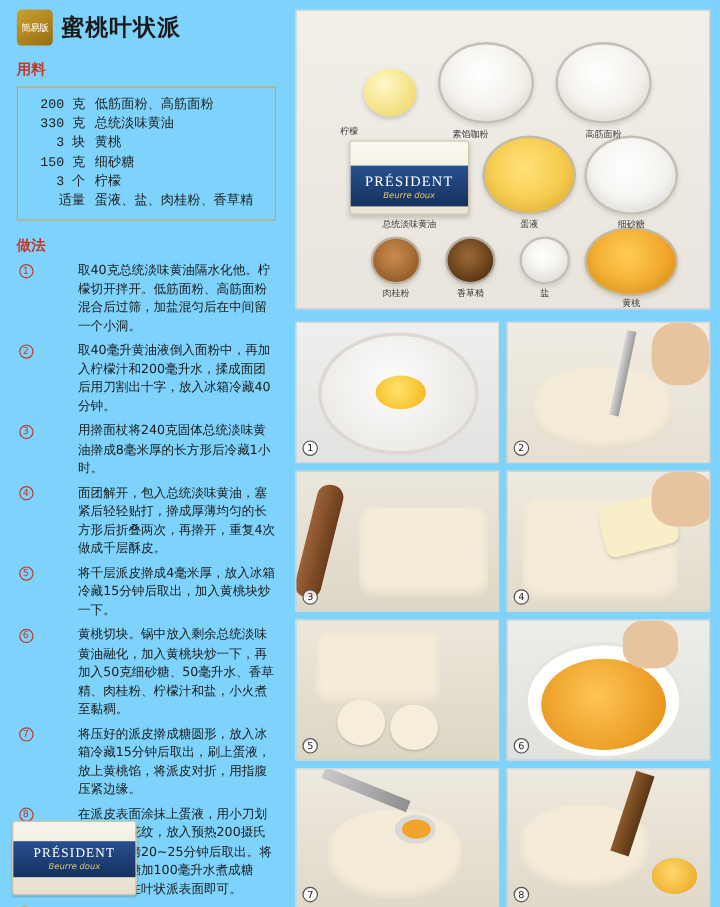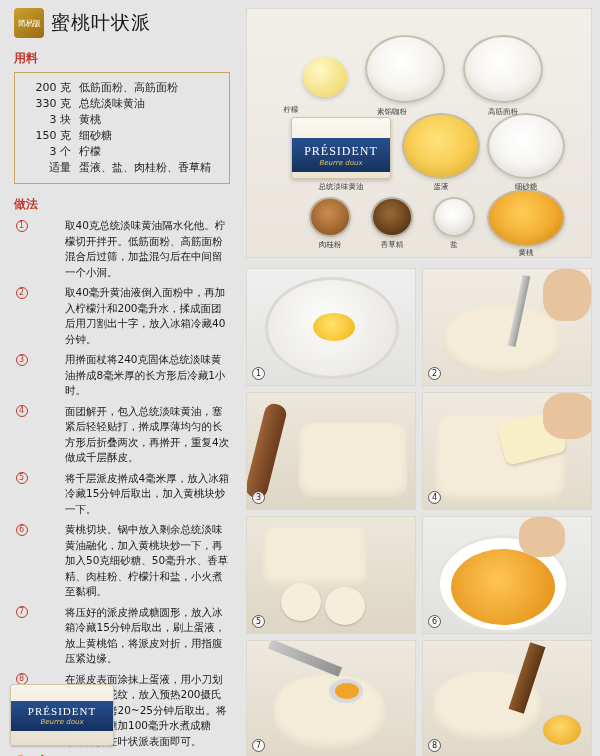--- a/index.html
+++ b/index.html
@@ -6,21 +6,21 @@
   html, body {
     margin: 0; padding: 0;
     width: 600px; height: 756px;
     background: #ffffff;
     font-family: "DejaVu Sans", "Liberation Sans", sans-serif;
   }
   #page {
     position: relative;
     width: 600px; height: 756px;
     overflow: hidden;
-    background: #e5e5e5;
+    background: #7dd3fc;
   }
   
   .left-col {
     position: absolute;
     left: 0; top: 0;
     width: 240px; height: 756px;
     padding: 8px 10px 0 14px;
   }
   .title-row {
     display: flex;
@@ -38,21 +38,21 @@
     line-height: 9px;
     display: flex;
     align-items: center;
     justify-content: center;
     text-align: center;
     letter-spacing: -0.5px;
     flex: none;
   }
   .recipe-title {
     font-size: 19px;
-    font-weight: normal;
+    font-weight: bold;
     color: #1a1a1a;
     letter-spacing: 1px;
   }
   .sec-head {
     color: #c0392b;
     font-size: 12px;
     font-weight: bold;
     margin: 6px 0 5px 0;
   }
   
@@ -60,20 +60,21 @@
     border: 1px solid #c8a55c;
     padding: 7px 6px 7px 6px;
     margin-bottom: 12px;
   }
   .ing-row {
     display: flex;
     font-size: 11px;
     color: #222;
     line-height: 16px;
     margin: 0;
+    font-family: Liberation Mono, monospace;
   }
   .ing-qty {
     width: 58px;
     text-align: right;
     padding-right: 8px;
     flex: none;
     white-space: nowrap;
   }
   .ing-name { flex: 1; }
   

